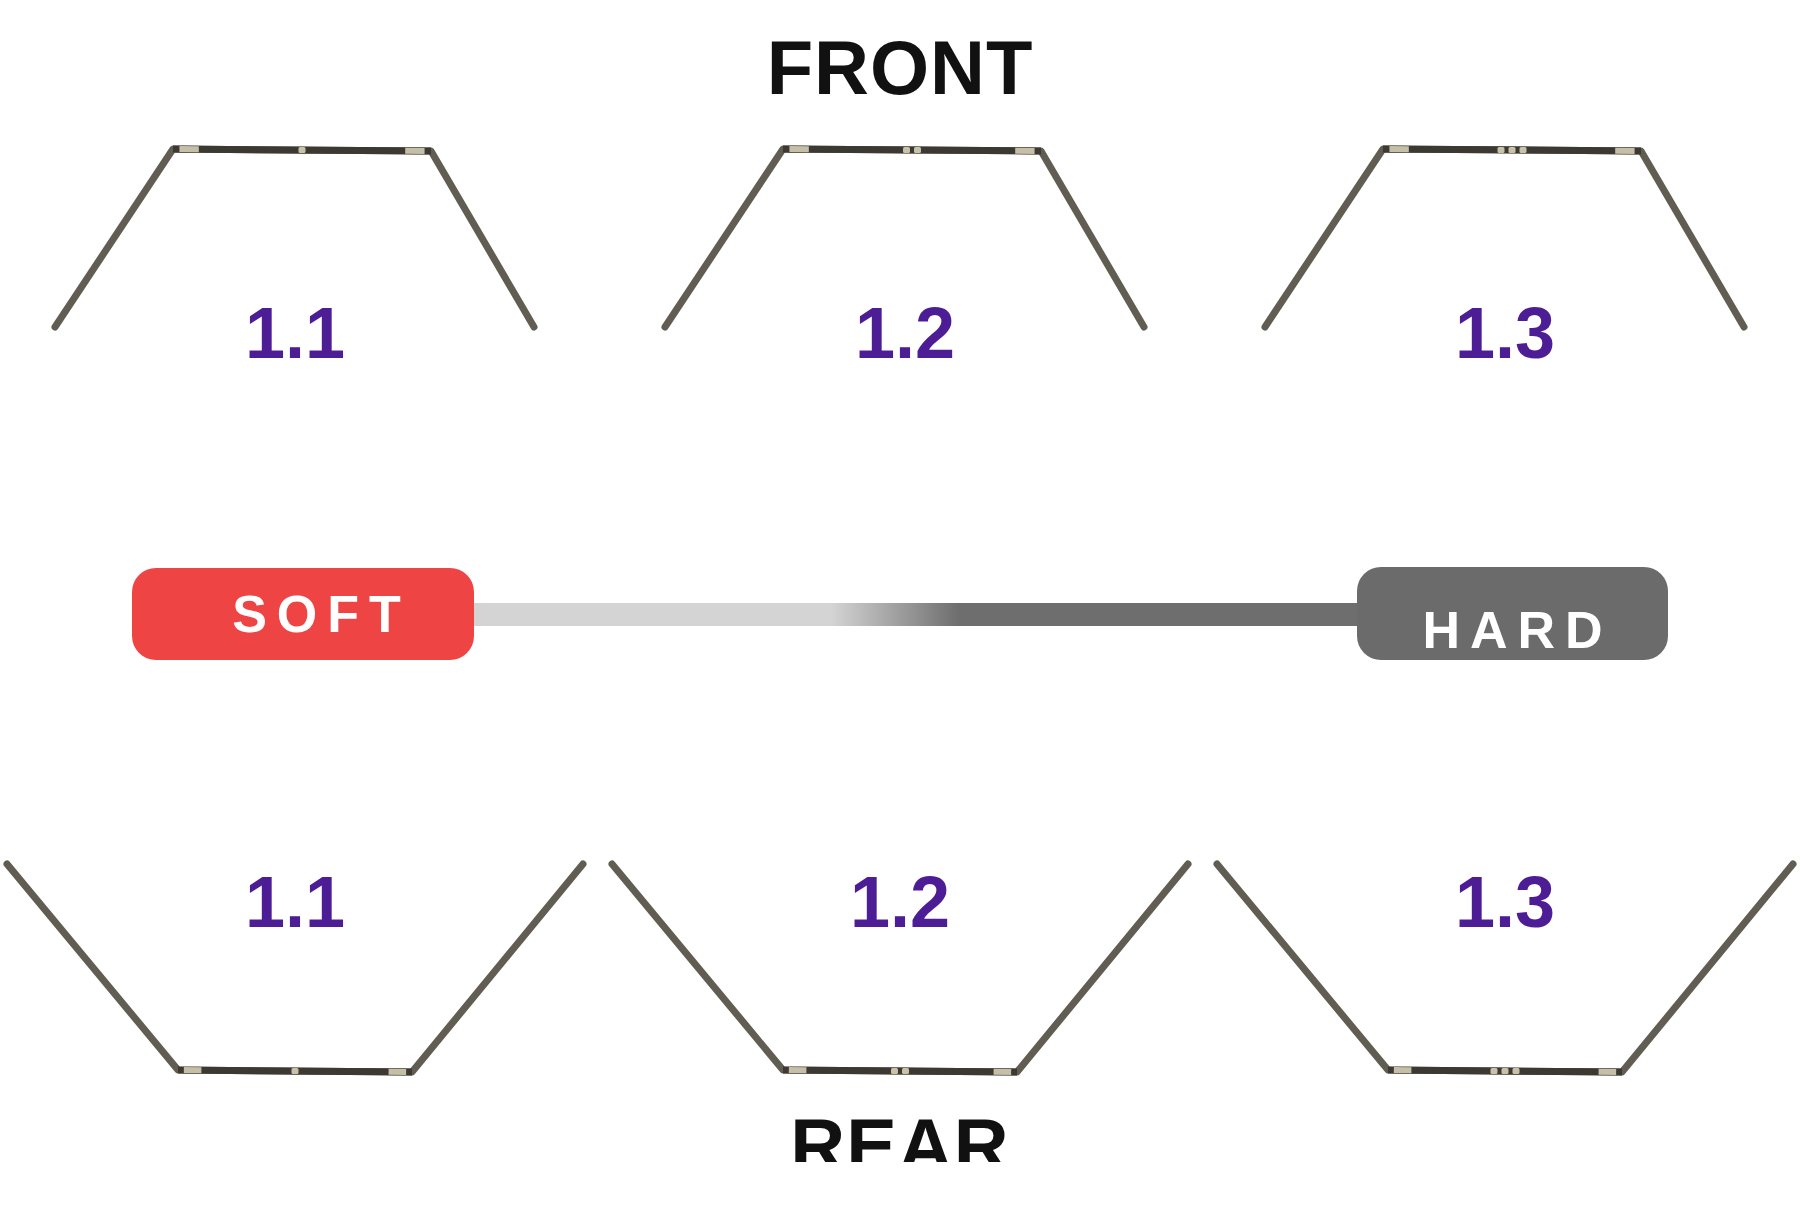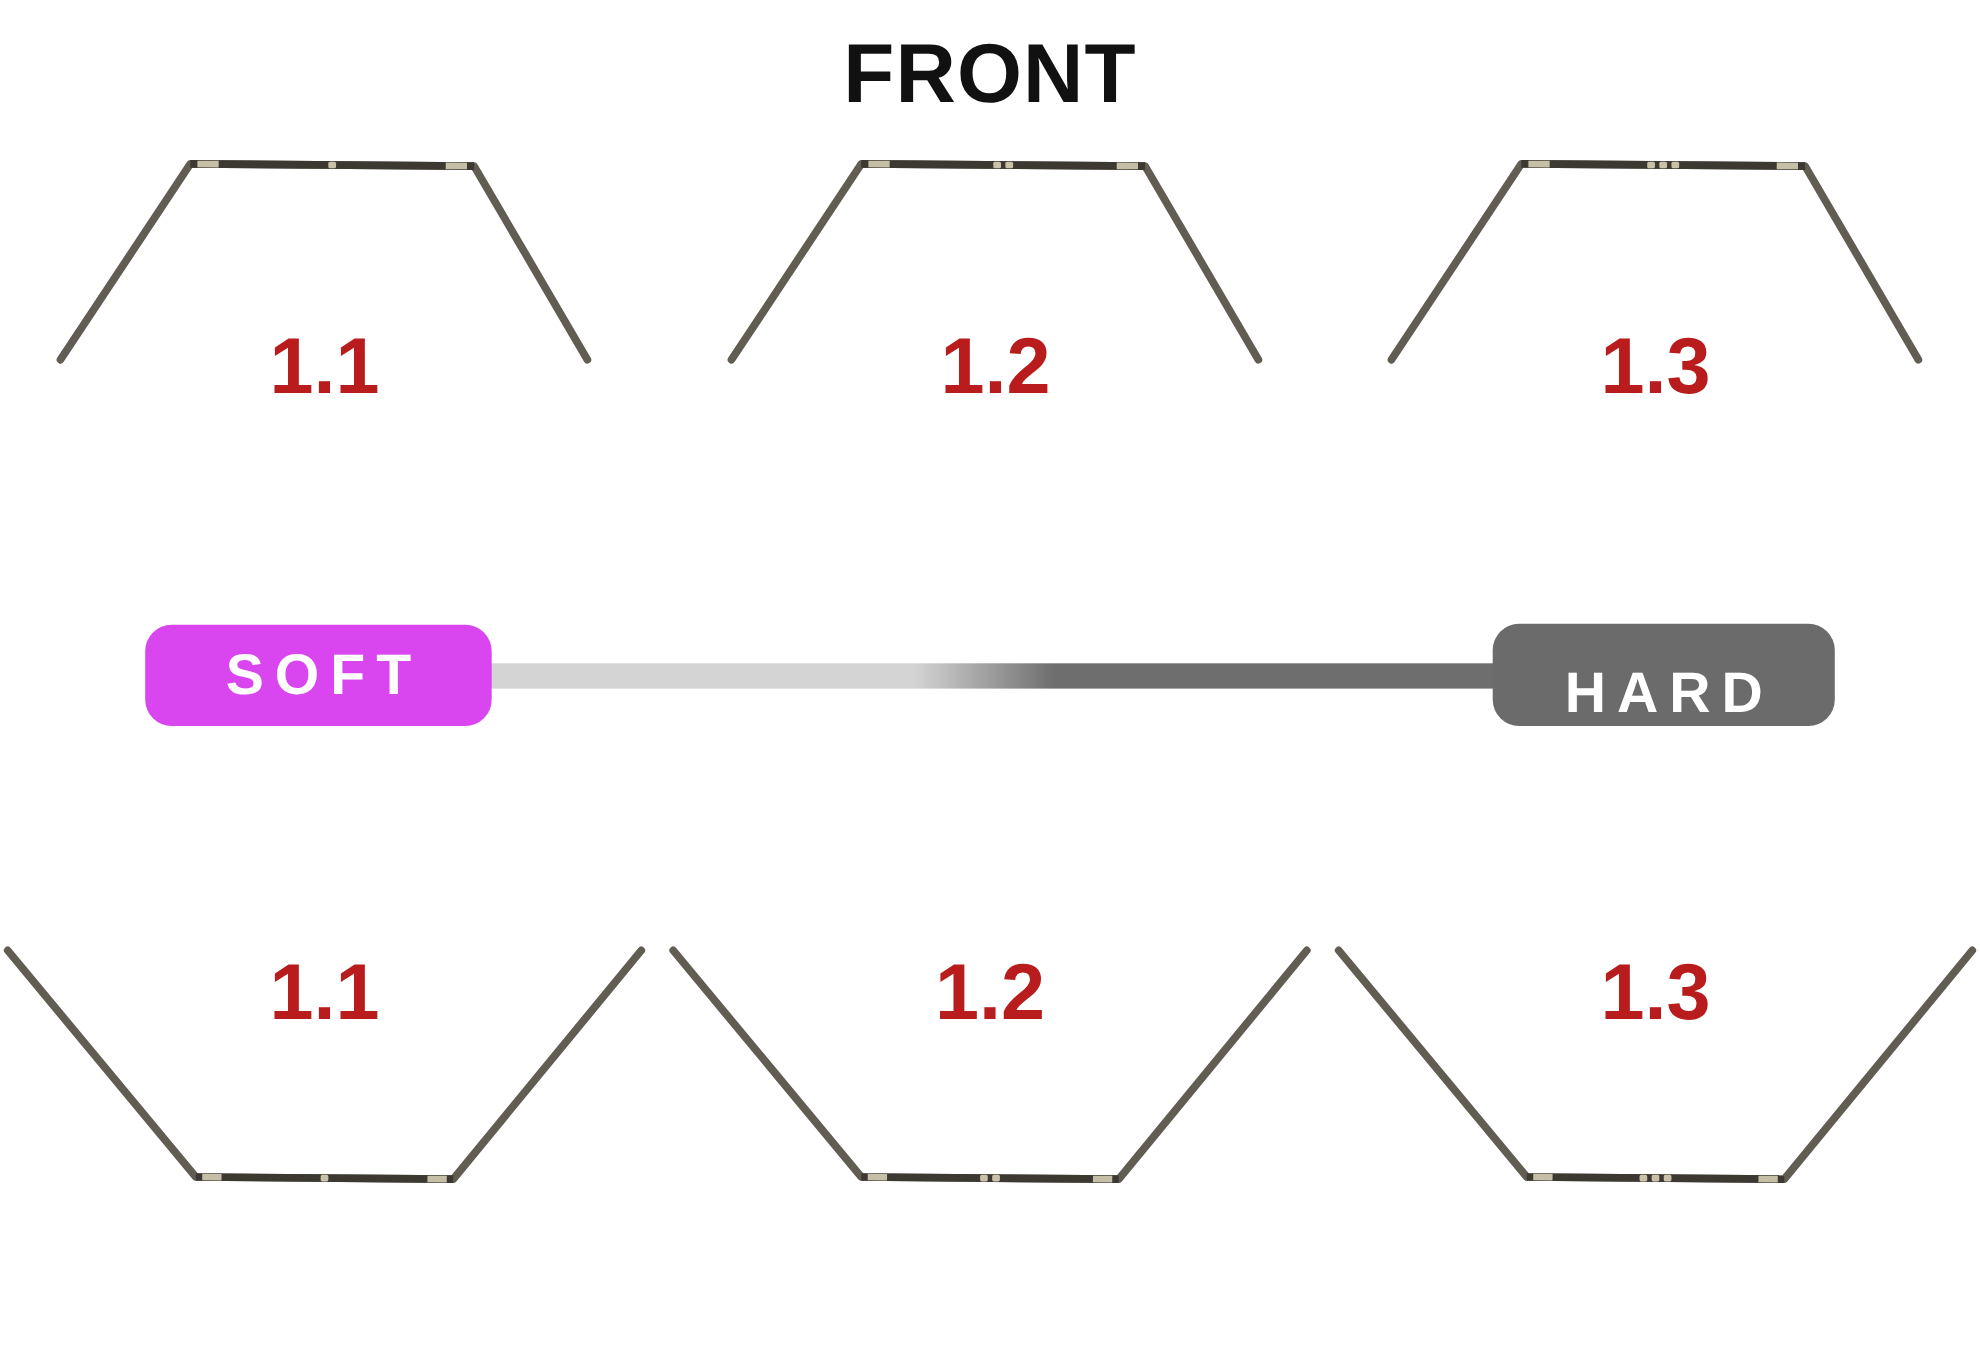--- a/index.html
+++ b/index.html
@@ -23,21 +23,21 @@
   .title-front{top:28px;}
   .title-rear{top:1106px;}
   .bar-cell{position:absolute;}
   .bar-cell svg{position:absolute;left:0;top:0;}
   .bar-label{
     position:absolute;
     left:0;width:100%;
     text-align:center;
     font-size:72px;
     font-weight:bold;
-    color:#b91c1c;
+    color:#4c1d95;
     line-height:1;
   }
   .front-cell{top:105px;width:520px;height:230px;}
   .front-cell .bar-label{top:192px;}
   .rear-cell{top:850px;width:600px;height:230px;}
   .rear-cell .bar-label{top:16px;}
   .scale-connector{
     position:absolute;
     left:400px;top:603px;
     width:980px;height:23px;
@@ -95,21 +95,21 @@
         <line x1="144.45" y1="44.05" x2="163.8" y2="44.2" stroke="#c6bfa8" stroke-width="6"></line>
         <line x1="370.20000000000005" y1="45.8" x2="389.54999999999995" y2="45.95" stroke="#c6bfa8" stroke-width="6"></line>
         <rect x="252.5" y="42" width="7" height="6" rx="1.5" fill="#c9c2a9"></rect>
         <rect x="263.5" y="42" width="7" height="6" rx="1.5" fill="#c9c2a9"></rect>
         <rect x="274.5" y="42" width="7" height="6" rx="1.5" fill="#c9c2a9"></rect>
       </svg>
     <div class="bar-label">1.3</div>
   </div>
 
   <div class="scale-connector" style="background: linear-gradient(to right, rgb(212, 212, 212) 0%, rgb(212, 212, 212) 44%, rgb(110, 110, 110) 57%, rgb(110, 110, 110) 100%);"></div>
-  <div class="scale-badge badge-soft" style="background: #d946ef;">
+  <div class="scale-badge badge-soft" style="background: #ef4444; padding-left: 27px;">
     <span>SOFT</span>
   </div>
   <div class="scale-badge badge-hard" style="background: rgb(107, 107, 107); align-items: flex-end;">
     <span>HARD</span>
   </div>
 
   <div class="bar-cell rear-cell" style="left:-5px;">
     <svg width="600" height="230" viewBox="0 0 600 230">
         <polyline points="12,14 183,220 417,222 588,14" fill="none" stroke="#615d53" stroke-width="7" stroke-linecap="round" stroke-linejoin="round"></polyline>
         <line x1="183" y1="220" x2="417" y2="222" stroke="#3b3931" stroke-width="7"></line>
@@ -136,14 +136,15 @@
         <line x1="183" y1="220" x2="417" y2="222" stroke="#3b3931" stroke-width="7"></line>
         <line x1="188.85" y1="220.05" x2="206.4" y2="220.2" stroke="#c6bfa8" stroke-width="6"></line>
         <line x1="393.6" y1="221.8" x2="411.15" y2="221.95" stroke="#c6bfa8" stroke-width="6"></line>
         <rect x="285.5" y="218" width="7" height="6" rx="1.5" fill="#c9c2a9"></rect>
         <rect x="296.5" y="218" width="7" height="6" rx="1.5" fill="#c9c2a9"></rect>
         <rect x="307.5" y="218" width="7" height="6" rx="1.5" fill="#c9c2a9"></rect>
       </svg>
     <div class="bar-label">1.3</div>
   </div>
 
+  <div class="section-title title-rear">REAR</div>
 
 </div>
 
 </body></html>

